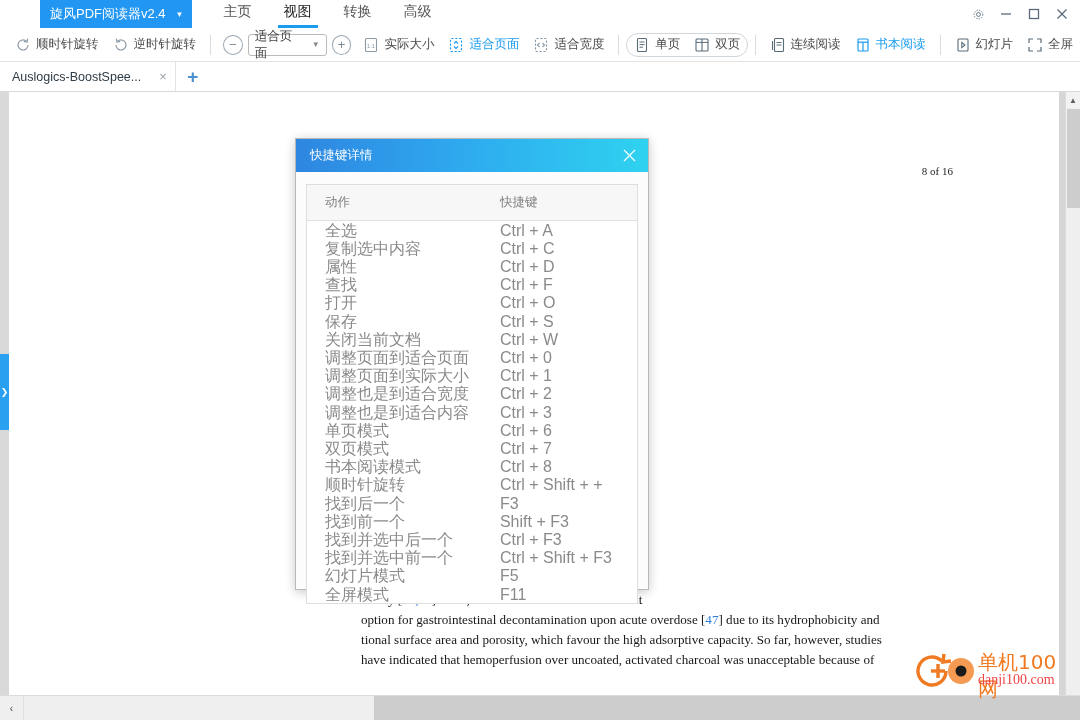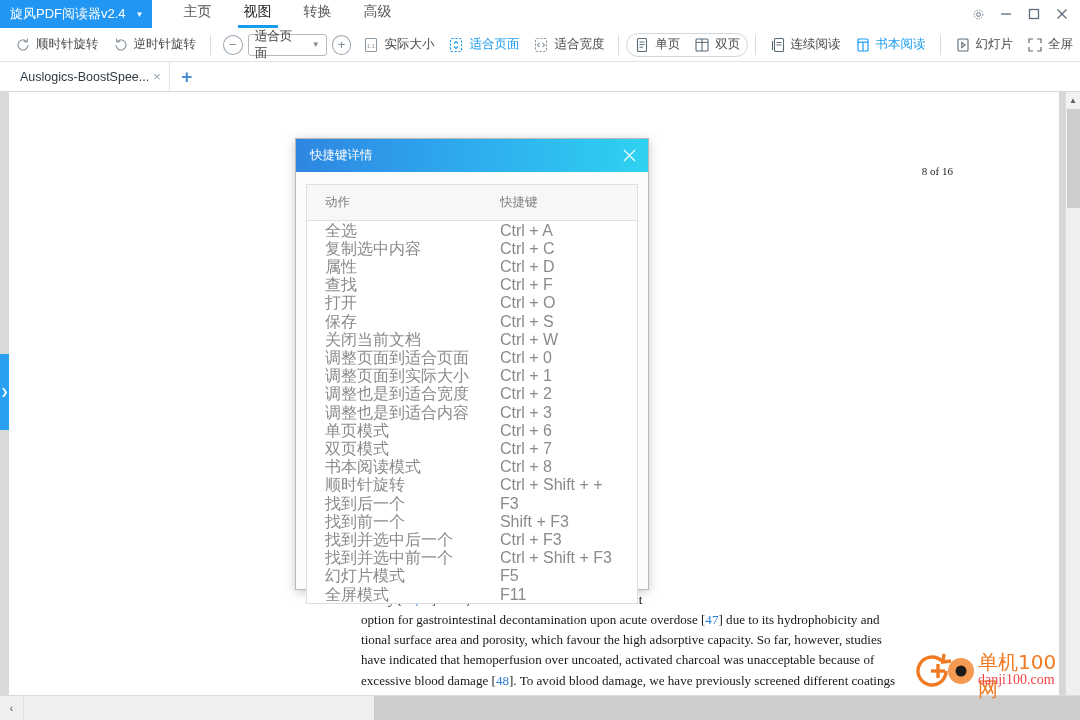--- a/index.html
+++ b/index.html
@@ -9,21 +9,21 @@
     overflow: hidden;
     font-family: "Liberation Sans", "DejaVu Sans", sans-serif;
     background: #ffffff;
   }
   #app { position: relative; width: 1080px; height: 720px; background:#fff; }
 
   
   .titlebar {
     position:absolute; left:0; top:0; width:1080px; height:28px;
     background:#ffffff; border-bottom:0px solid #e2e2e2;
-    display:flex; align-items:stretch;
+    display:flex; align-items:stretch;padding-left:40px;
   }
   .brand {
     background:#2196f3; color:#fff; height:28px;
     display:flex; align-items:center; padding:0 8px 0 10px;
     font-size:13px; letter-spacing:0px; white-space:nowrap;
   }
   .brand .caret { margin-left:10px; font-size:8px; opacity:.95; }
   .ribbon-tabs { display:flex; align-items:flex-end; height:28px; margin-left:16px; }
   .rtab {
     position:relative; font-size:14px; color:#555; padding:0 16px 4px 16px;
@@ -69,21 +69,21 @@
   }
   .pagegrp .tbtn { border-radius:0; height:22px; }
   .pagegrp .vline { width:1px; height:18px; background:#d8dde2; }
 
   
   .tabstrip {
     position:absolute; left:0; top:62px; width:1080px; height:30px;
     background:#fff; border-bottom:1px solid #d9d9d9; display:flex; align-items:stretch;
   }
   .doctab {
-    display:flex; align-items:center; gap:4px; padding:0 8px 0 20px;
+    display:flex; align-items:center; gap:18px; padding:0 8px 0 12px;
     font-size:12.5px; color:#2e3b46; border-right:1px solid #e3e3e3;
     max-width:180px; white-space:nowrap;
   }
   .doctab .x { color:#9aa3ab; font-size:13px; }
   .newtab { width:34px; display:flex; align-items:center; justify-content:center;
             color:#4a8fd0; font-size:19px; font-weight:600; }
 
   
   .content {
     position:absolute; left:0; top:92px; width:1080px; height:603px;
@@ -399,21 +399,21 @@
           <span><span class="hl-o">f plasma proteins from the hy</span>drophobic core by the</span><br>
           <span>with PVP was selected to induce hemocompatibility</span><br>
           <span>interference with protein adsorption also prevents</span>
         </p>
         <p>
           <span>for the adsorption of methionine, tyrosine, and</span><br>
           <span>ercury [<span class="ref">24,46</span>].  Also, it is a well-established treatment</span><br>
           <span>option for gastrointestinal decontamination upon acute overdose [<span class="ref">47</span>] due to its hydrophobicity and</span><br>
           <span>tional surface area and porosity, which favour the high adsorptive capacity. So far, however, studies</span><br>
           <span>have indicated that hemoperfusion over uncoated, activated charcoal was unacceptable because of</span><br>
-          <span>excessive blood damage [<span class="ref">48</span>].  To avoid blood damage, we have previously screened different coatings</span><br>
+          <br>
           <span>for the activated charcoal (data not shown).  From that screening, we selected PVP for the coating in this</span><br>
           
         </p>
       </div>
     </div>
   </div>
 
   <div class="dialog">
     <div class="dlg-head">
       <div class="dlg-title">快捷键详情</div>

